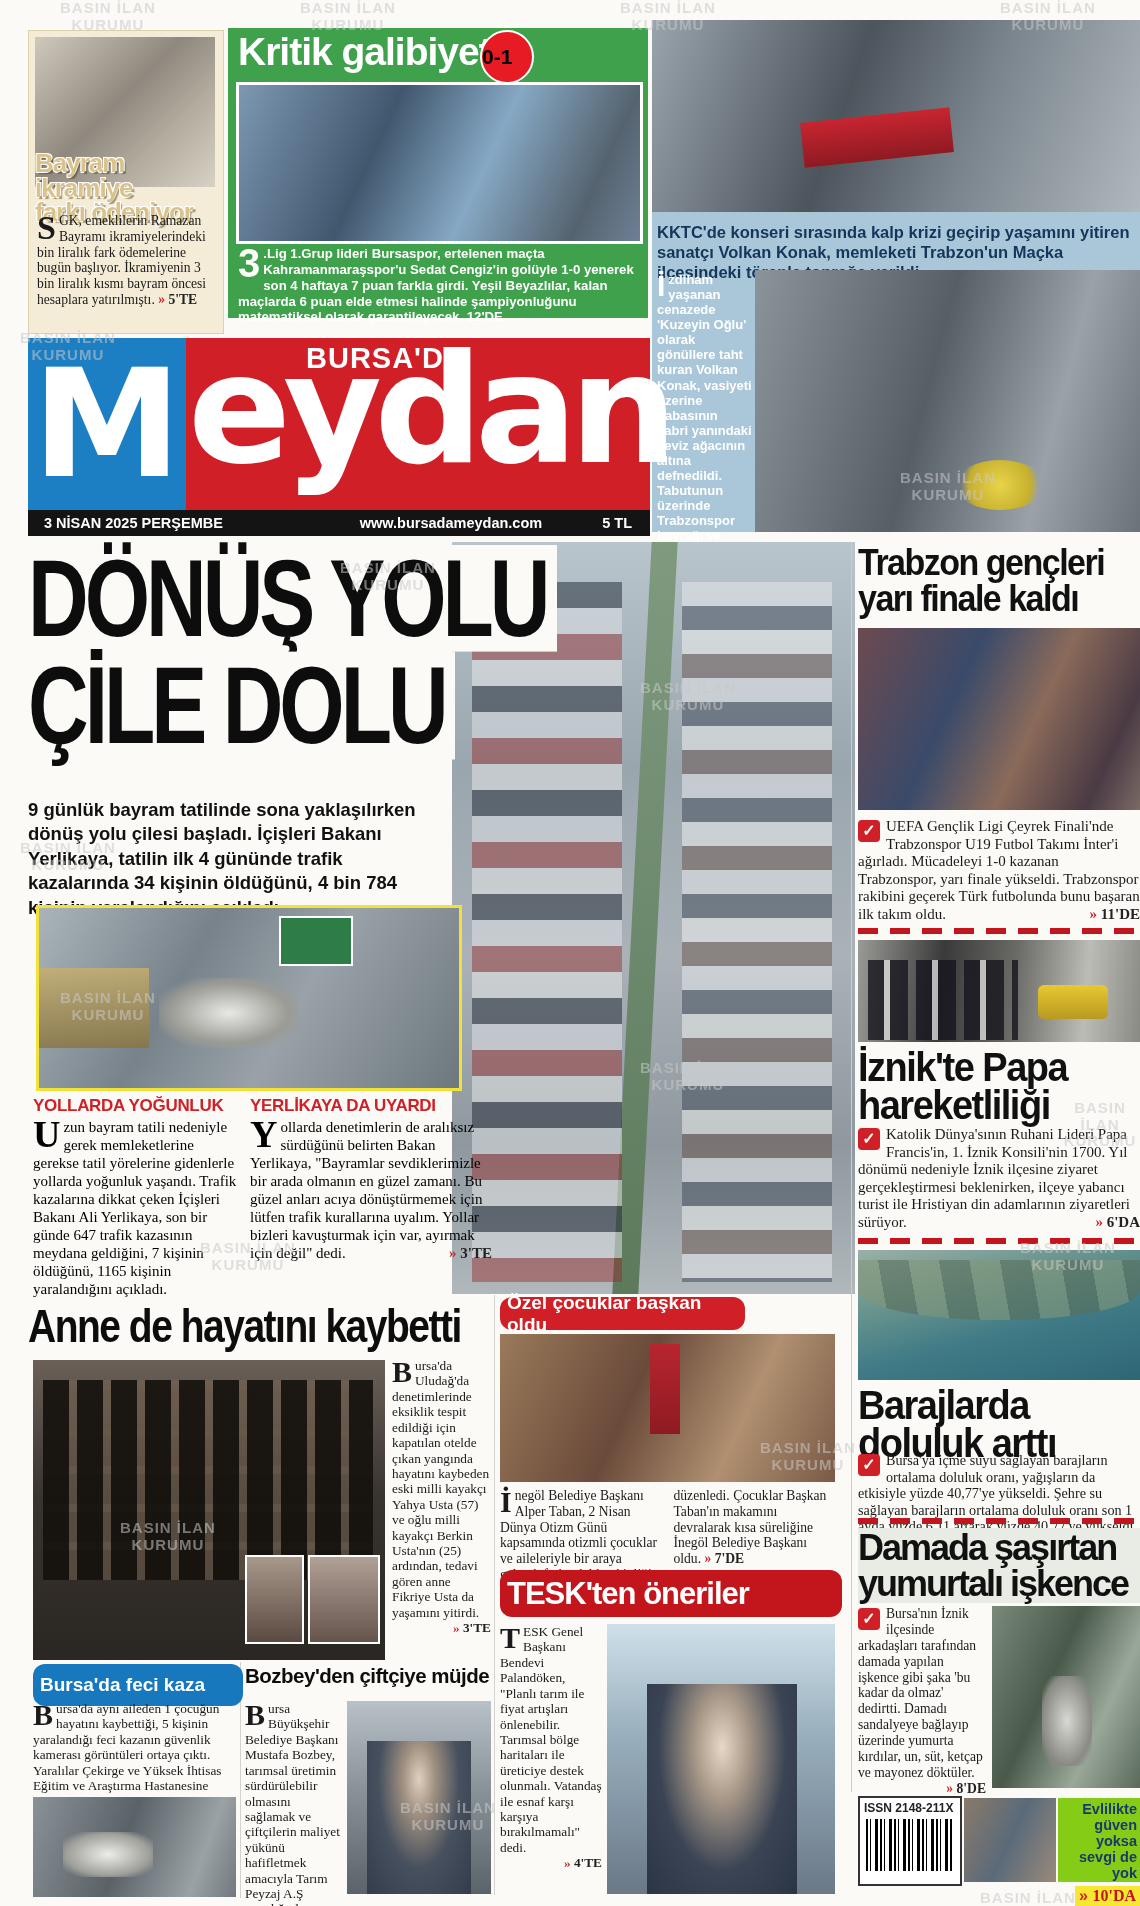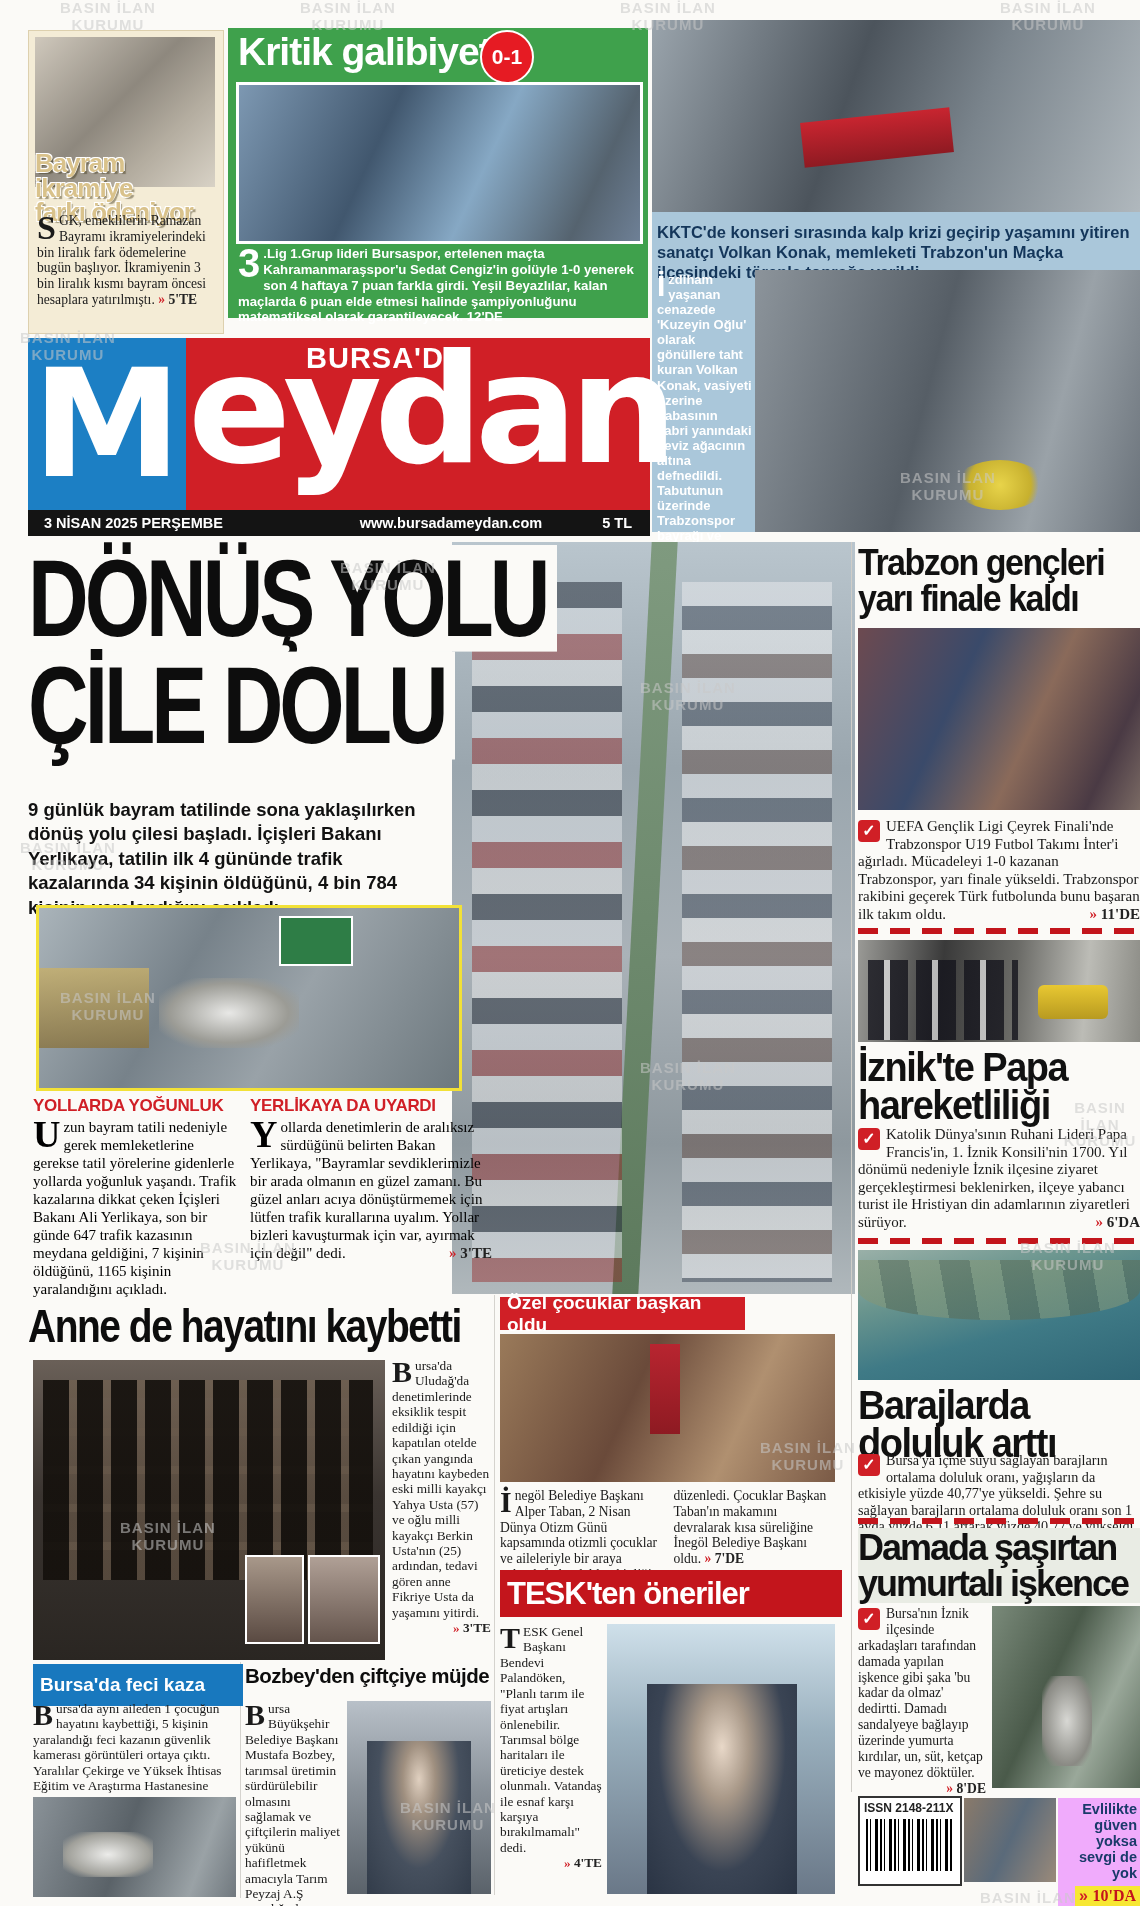--- a/index.html
+++ b/index.html
@@ -13,21 +13,21 @@
   .dropcap{float:left;font-family:"Liberation Serif",serif;font-weight:bold;font-size:34px;line-height:.78;padding:2px 3px 0 0;}
   .ref{white-space:nowrap;font-weight:bold;}
   .arr{color:#d01f26;font-weight:bold;}
   .arr::before{content:"»";}
   .refpg{color:#222;font-family:"Liberation Serif",serif;font-weight:bold;}
   .redhead{color:#d01f26;font-weight:800;font-size:17px;letter-spacing:-.3px;}
   .dash{position:absolute;height:6px;background:repeating-linear-gradient(90deg,#c3151c 0 20px,transparent 20px 32px);}
   .check{display:inline-block;width:22px;height:22px;background:#d01f26;border-radius:4px;color:#fff;font-weight:bold;font-size:16px;text-align:center;line-height:22px;float:left;margin:2px 6px 2px 0;}
   .railhead{font-weight:800;color:#111;font-size:34px;line-height:.98;letter-spacing:-1.5px;}
   .railtext{font-family:"Liberation Serif",serif;font-size:15px;line-height:1.17;color:#1a1a1a;}
-  .banner{color:#fff;font-weight:800;display:flex;align-items:center;padding-left:7px;}
+  .banner{color:#fff;font-weight:800;display:flex;align-items:center;padding-left:7px;border-radius:12px;}
   .body13{font-family:"Liberation Serif",serif;font-size:13.3px;line-height:1.16;color:#1a1a1a;}
   .z2{z-index:2;}
 </style>
 </head>
 <body>
 
 <div id="page">
 
   <div class="abs" style="left:28px;top:30px;width:194px;height:302px;background:#f4ecd6;border:1px solid #ddd0ae;">
     <div class="ph" style="left:6px;top:6px;width:180px;height:150px;background:linear-gradient(135deg,#cfc8bc 0%,#8e887e 45%,#b3ac9f 70%,#d8d2c6 100%);"></div>
@@ -36,21 +36,21 @@
       <div>farkı ödeniyor</div>
     </div>
     <div class="abs body13" style="left:8px;top:182px;width:178px;font-size:13.6px;">
       <span class="dropcap">S</span><span>GK, emeklilerin Ramazan Bayramı ikramiyelerindeki bin liralık fark ödemelerine bugün başlıyor. İkramiyenin 3 bin liralık kısmı bayram öncesi hesaplara yatırılmıştı.</span>
       <span class="ref"><span class="arr"></span> <span class="refpg">5'TE</span></span>
     </div>
   </div>
 
   <div class="abs" style="left:228px;top:28px;width:420px;height:290px;background:#3fa14c;">
     <div class="abs" style="left:10px;top:2px;font-weight:800;font-size:39px;letter-spacing:-1px;color:#fff;">Kritik galibiyet</div>
-    <div class="abs" style="left:252px;top:2px;width:50px;height:50px;border-radius:50%;background:#e61b23;border:2px solid #fff;color:#ffffff;font-weight:800;font-size:21px;display:flex;align-items:center;justify-content:center;">
+    <div class="abs" style="left:252px;top:2px;width:50px;height:50px;border-radius:50%;background:#e61b23;border:2px solid #fff;color:#000000;font-weight:800;font-size:21px;display:flex;align-items:center;">
         <span>0-1</span>
       </div>
     <div class="ph" style="left:8px;top:54px;width:401px;height:156px;border:3px solid #fff;background:linear-gradient(115deg,#7d98b2 0%,#41576e 35%,#86a8c4 60%,#55636f 85%,#6e8096 100%);"></div>
     <div class="abs" style="left:10px;top:218px;width:400px;color:#fff;font-weight:bold;font-size:13.2px;line-height:1.2;">
       <span class="dropcap" style="font-family:'Liberation Sans',sans-serif;font-size:40px;line-height:.75;">3</span><span>.Lig 1.Grup lideri Bursaspor, ertelenen maçta Kahramanmaraşspor'u Sedat Cengiz'in golüyle 1-0 yenerek son 4 haftaya 7 puan farkla girdi. Yeşil Beyazlılar, kalan maçlarda 6 puan elde etmesi halinde şampiyonluğunu matematiksel olarak garantileyecek.</span>
       <span class="ref" style="color:#fff;"> <span>12'DE</span></span>
     </div>
   </div>
 
   <div class="abs" style="left:652px;top:20px;width:488px;height:512px;background:#aac7da;">
@@ -173,21 +173,21 @@
   </div>
   <div class="ph" style="left:992px;top:1606px;width:148px;height:182px;background:linear-gradient(115deg,#7a8a7a 0%,#4a5a4a 40%,#9aa89a 70%,#5a6a5a 100%);">
     <div class="abs" style="left:50px;top:70px;width:50px;height:90px;background:radial-gradient(ellipse,#d8d8d4 0%,#8a8a84 70%,transparent 85%);"></div>
   </div>
 
   <div class="abs" style="left:858px;top:1796px;width:100px;height:86px;background:#fff;border:2px solid #333;">
     <div style="font-size:12px;font-weight:bold;color:#222;padding:3px 2px 2px 4px;white-space:nowrap;">ISSN 2148-211X</div>
     <div style="margin:2px 6px;height:52px;background:repeating-linear-gradient(90deg,#000 0 2px,#fff 2px 4px,#000 4px 5px,#fff 5px 9px,#000 9px 12px,#fff 12px 14px);"></div>
   </div>
   <div class="ph" style="left:964px;top:1798px;width:92px;height:84px;background:linear-gradient(115deg,#8a7a6a 0%,#5a6a7a 50%,#9a8a7a 100%);"></div>
-  <div class="abs" style="left:1058px;top:1798px;width:82px;height:108px;background:#f0abfc;text-align:right;padding-right:0;">
+  <div class="abs" style="left:1058px;top:1798px;width:82px;height:84px;background:#84cc16;text-align:right;padding-right:0;">
     <div style="color:#1a3a6a;font-weight:800;font-size:14.5px;line-height:1.1;padding:4px 3px 2px 2px;">Evlilikte güven yoksa sevgi de yok</div>
     <div class="ref" style="display:inline-block;background:#f7e733;padding:1px 4px;margin-top:2px;"><span class="arr"></span> <span class="refpg" style="color:#c3151c;">10'DA</span></div>
   </div>
 
   <div class="abs cond z2" style="left:28px;top:1300px;transform:scaleY(1.2);font-weight:800;font-size:39px;letter-spacing:-1.5px;color:#0d0d0d;white-space:nowrap;">Anne de hayatını kaybetti</div>
   <div class="ph" style="left:33px;top:1360px;width:352px;height:300px;background:linear-gradient(180deg,#6a6058 0%,#3a3430 45%,#2a2622 100%);">
     <div class="abs" style="left:10px;top:20px;width:330px;height:200px;background:repeating-linear-gradient(90deg,rgba(20,16,12,.9) 0 26px,rgba(120,100,80,.5) 26px 34px),repeating-linear-gradient(0deg,transparent 0 30px,rgba(90,80,70,.6) 30px 38px);"></div>
     <div class="ph" style="left:212px;top:195px;width:55px;height:85px;border:2px solid #fff;background:linear-gradient(180deg,#a8988a,#5a4a42);"></div>
     <div class="ph" style="left:275px;top:195px;width:68px;height:85px;border:2px solid #fff;background:linear-gradient(180deg,#b0a096,#64544c);"></div>
   </div>

